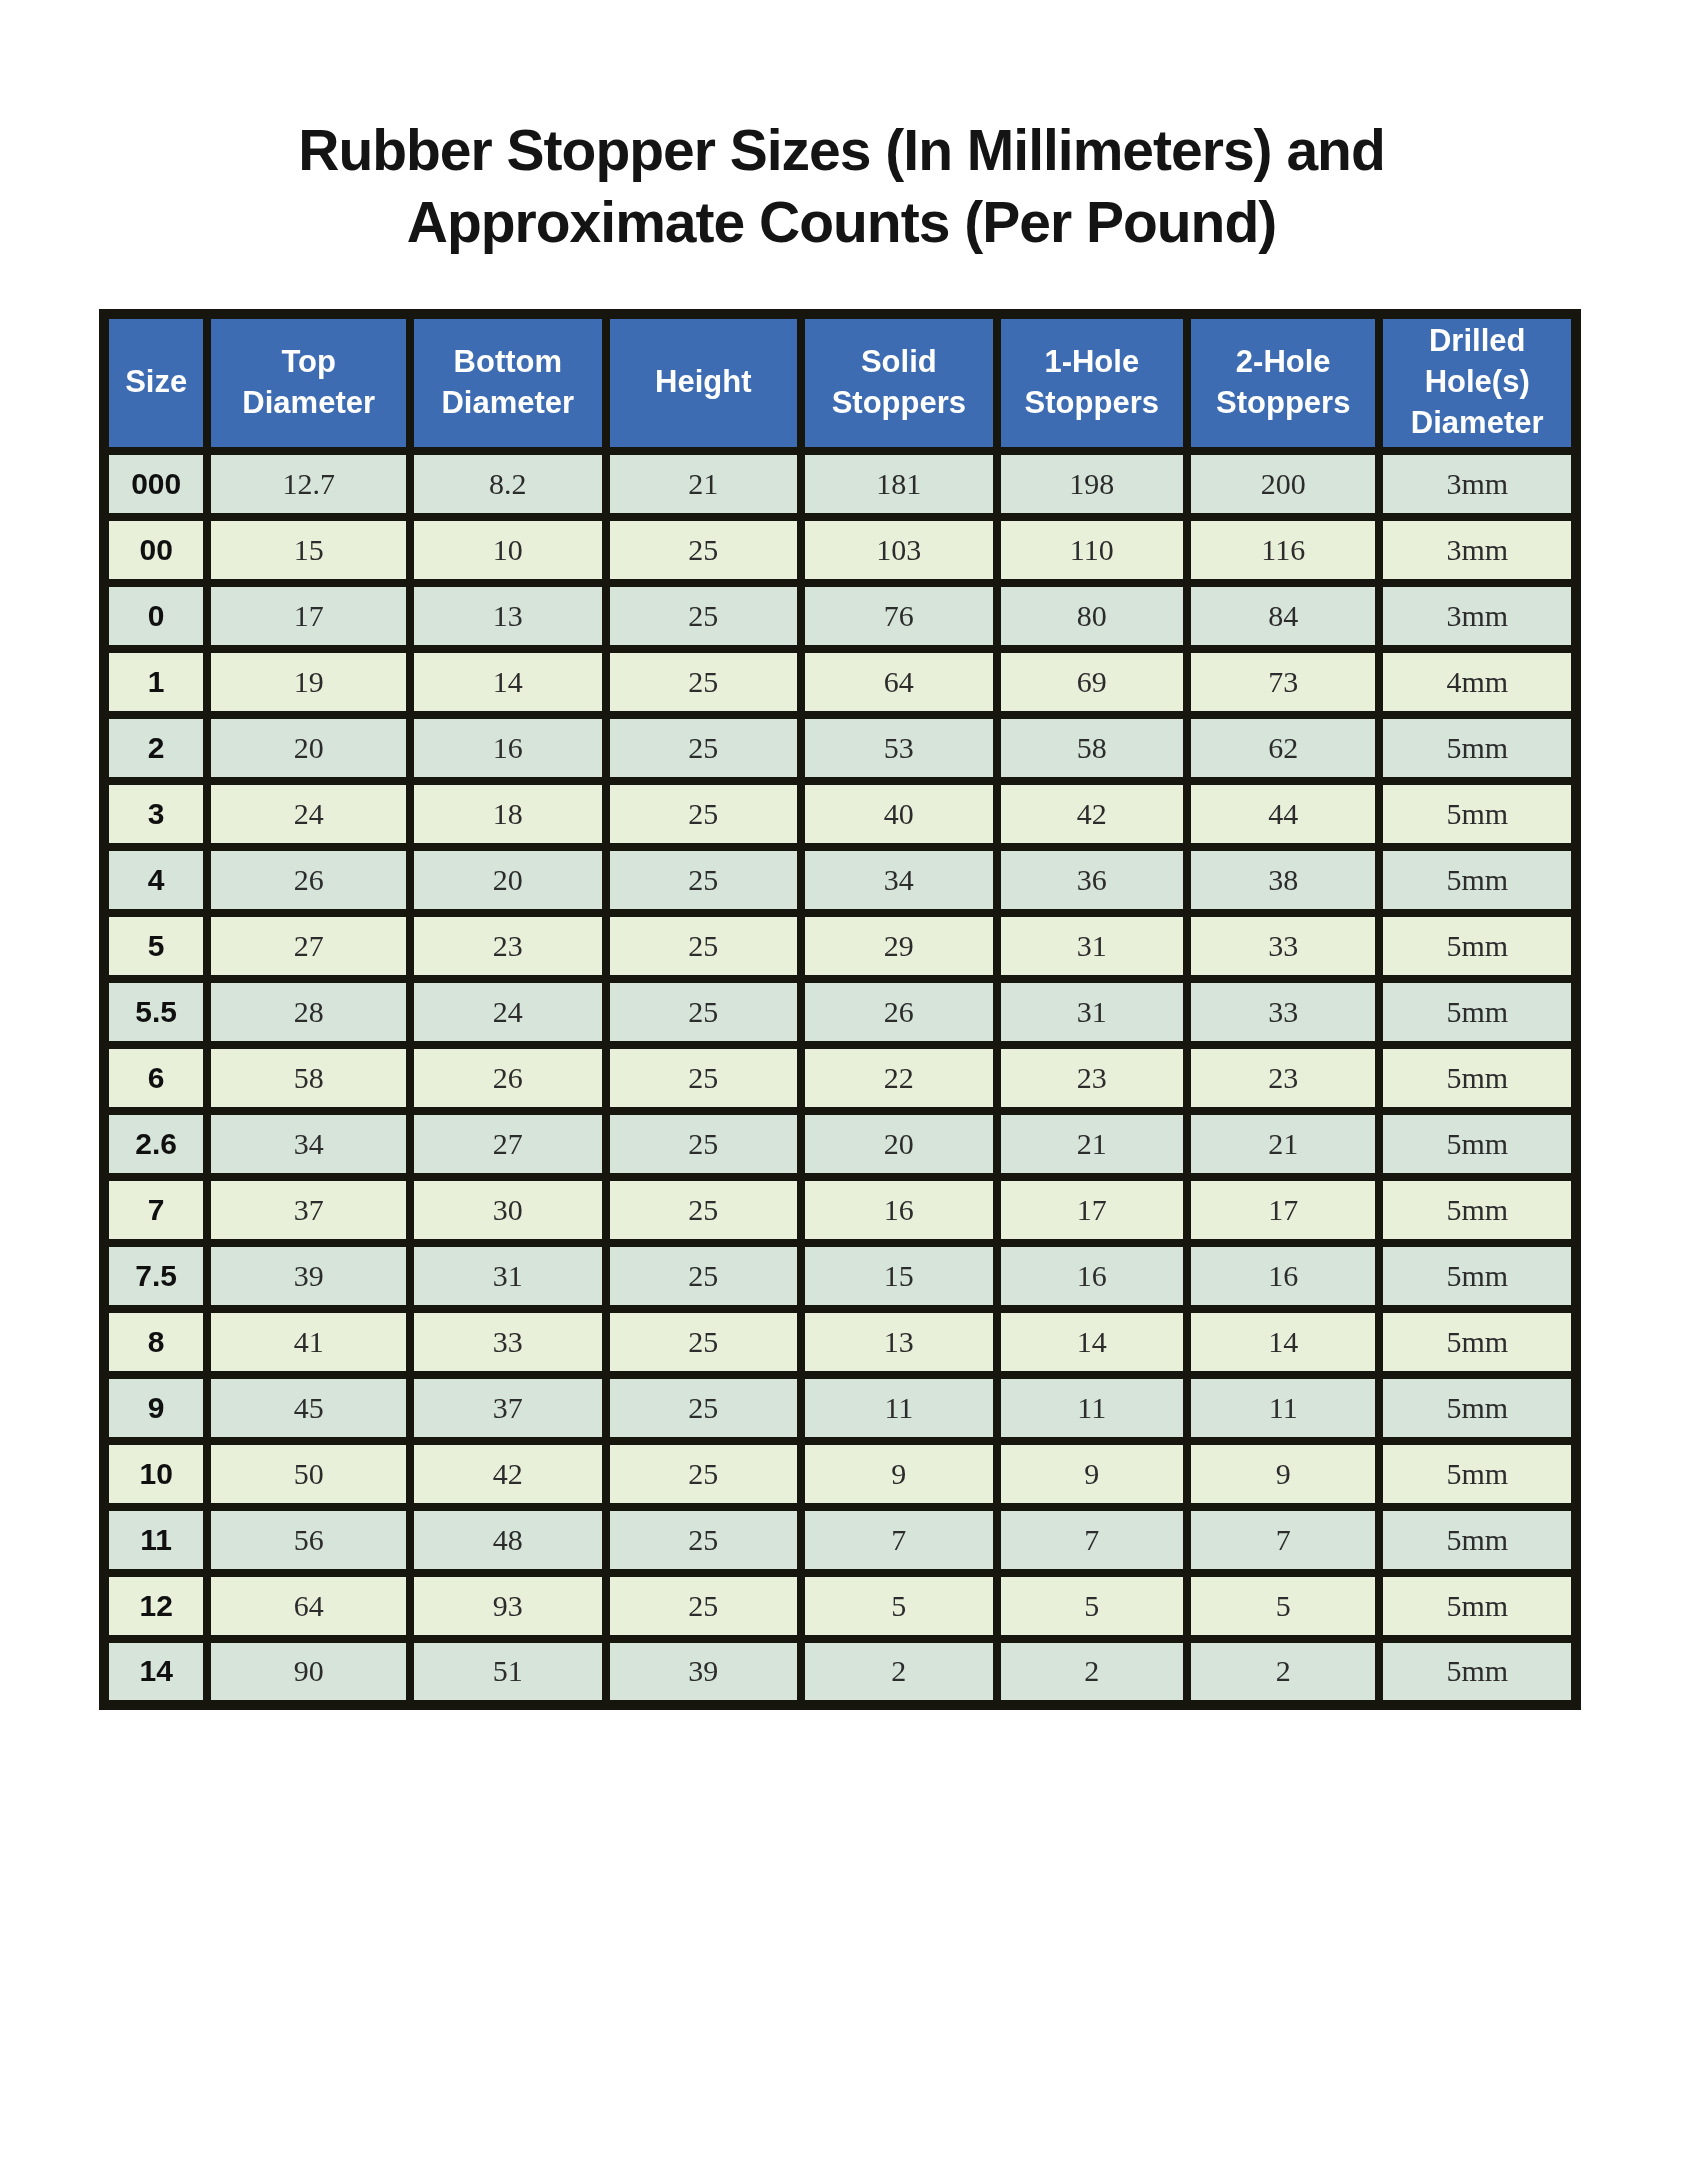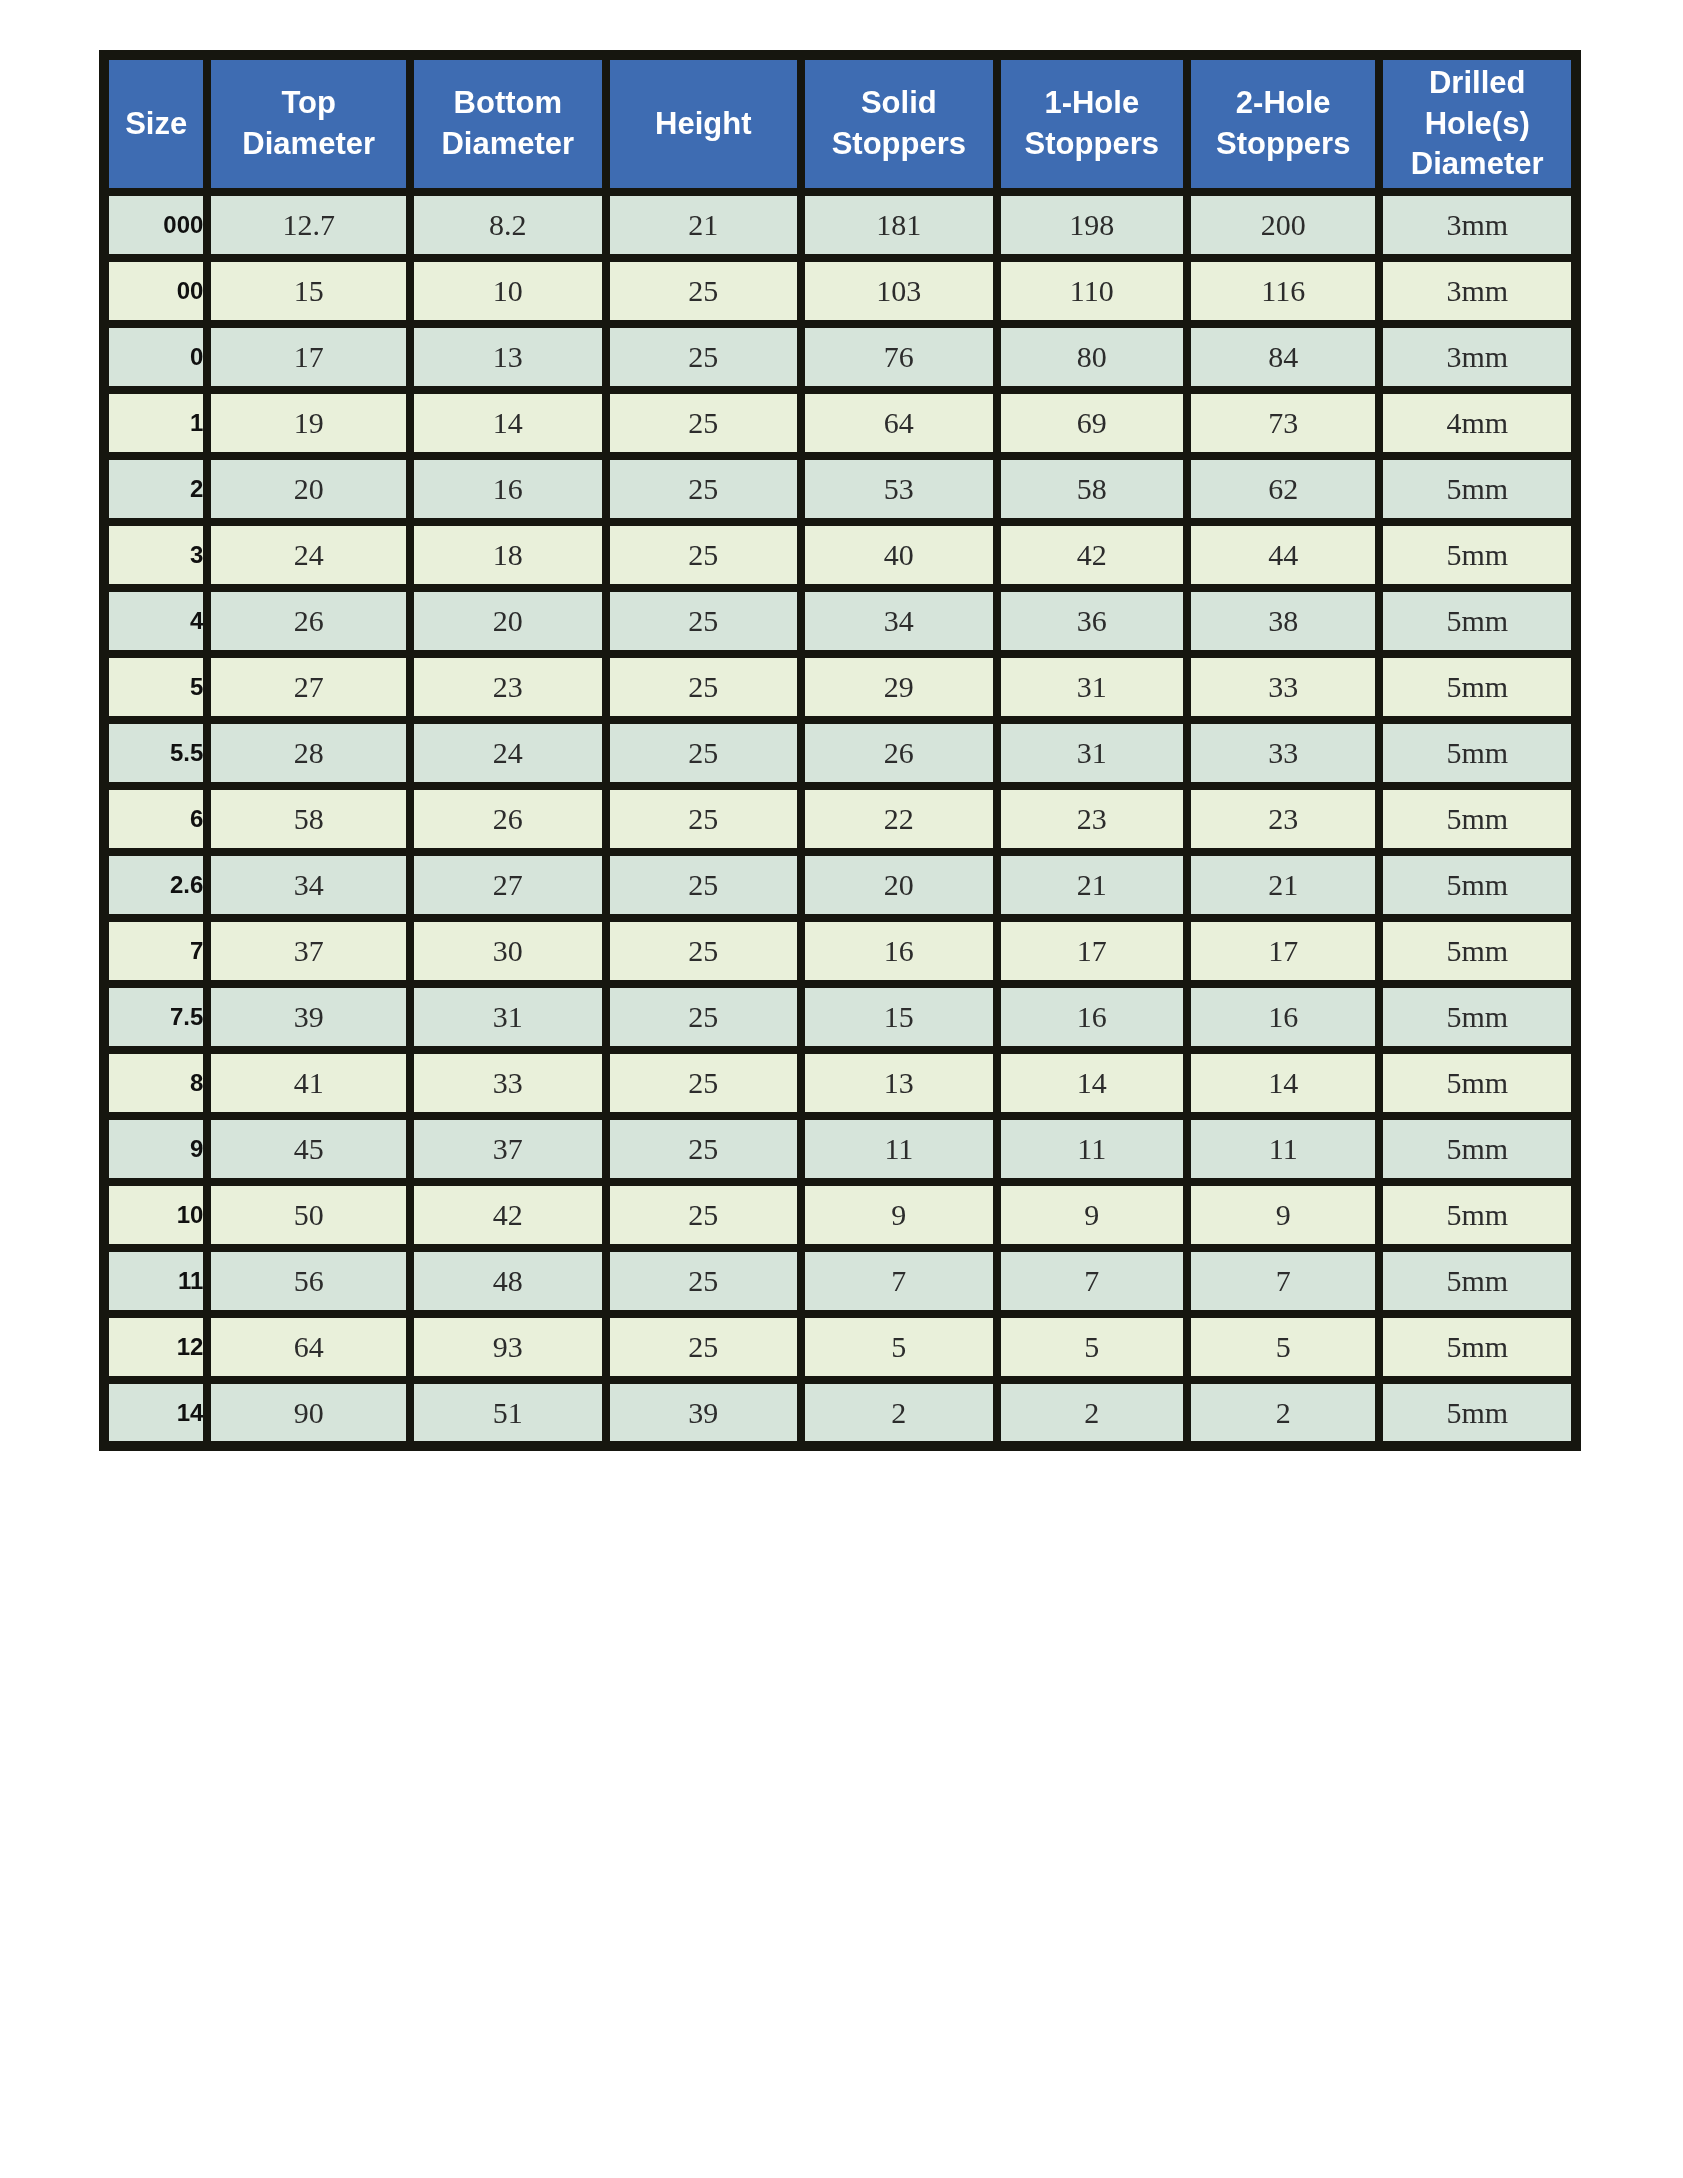--- a/index.html
+++ b/index.html
@@ -59,23 +59,22 @@
     height: 137px;
     line-height: 1.32;
     padding: 0 8px;
   }
   .stopper-table tbody tr { height: 66px; }
   .stopper-table tbody tr.green td { background: var(--row-green); }
   .stopper-table tbody tr.cream td { background: var(--row-cream); }
   td.size-cell {
     font-family: "Liberation Sans", sans-serif;
     font-weight: bold;
-    font-size: 24px;
+    font-size: 30px;
     color: var(--size-text);
-    text-align: right;
   }
   td.data-cell {
     font-family: "Liberation Serif", serif;
     font-size: 30px;
     color: var(--cell-text);
   }
   
   col.c-size   { width: 101px; }
   col.c-top    { width: 198px; }
   col.c-bottom { width: 191px; }
@@ -83,20 +82,24 @@
   col.c-solid  { width: 191px; }
   col.c-1hole  { width: 186px; }
   col.c-2hole  { width: 188px; }
   col.c-drill  { width: 192px; }
 </style>
 </head>
 <body>
 
 <div class="page">
 
+  <h1 class="title">
+    <span class="title-line">Rubber Stopper Sizes (In Millimeters) and</span>
+    <span class="title-line">Approximate Counts (Per Pound)</span>
+  </h1>
 
   <table class="stopper-table">
     <colgroup>
       <col class="c-size">
         <col class="c-top">
         <col class="c-bottom">
         <col class="c-height">
       <col class="c-solid">
         <col class="c-1hole">
         <col class="c-2hole">

